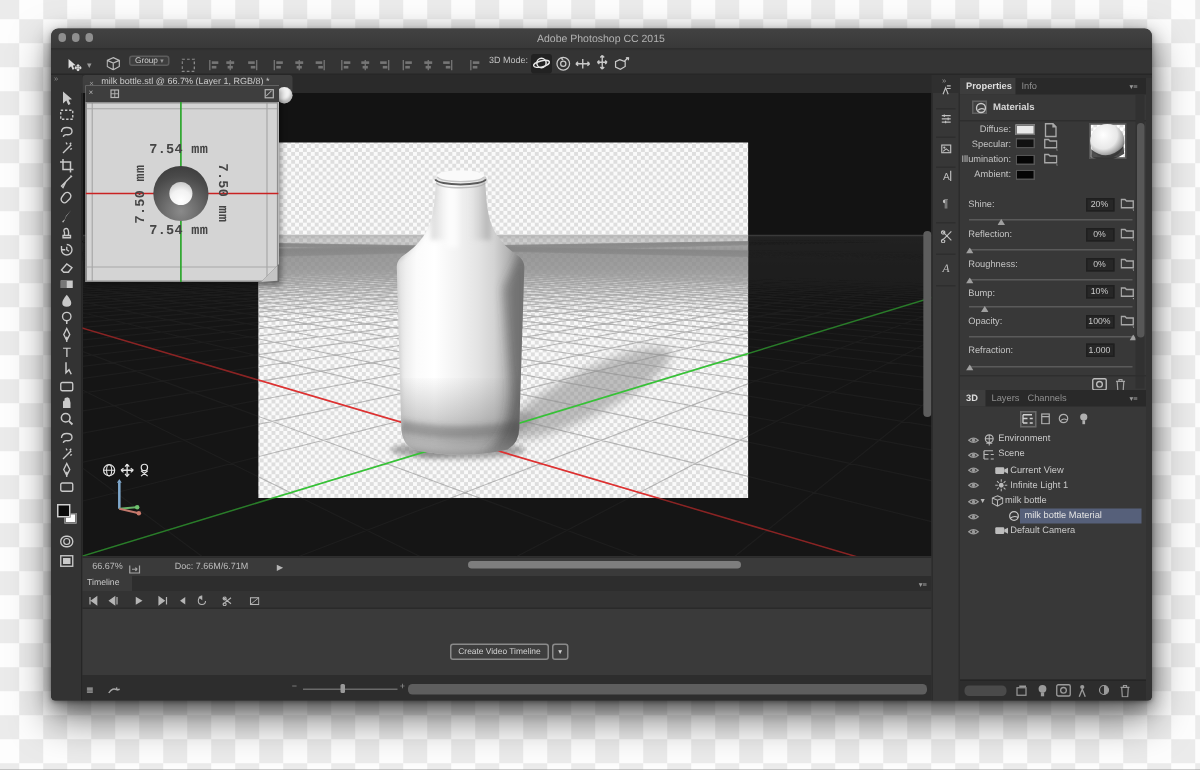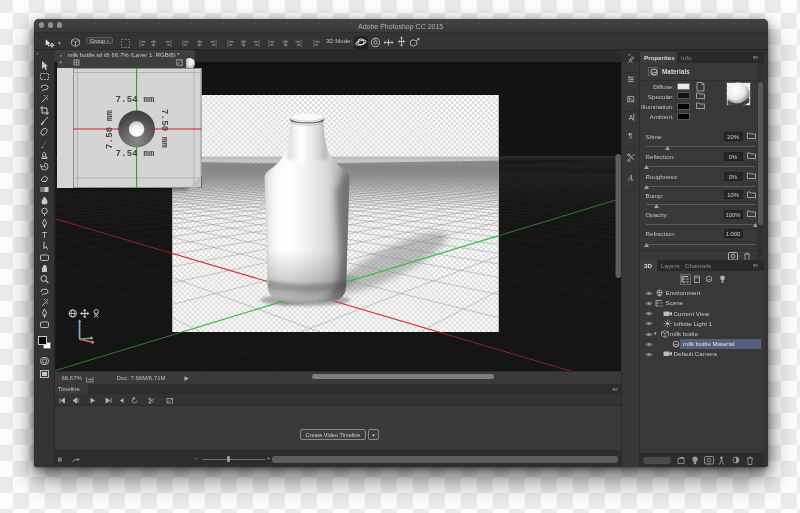--- a/index.html
+++ b/index.html
@@ -671,21 +671,21 @@
 <svg style="position:absolute;left:16px;top:2px" width="7" height="7" viewBox="0 0 7 7">
           <rect x="1" y="1" width="5" height="5" fill="none" stroke="#b5b5b5" stroke-width="0.8"></rect>
           <line x1="1" y1="3.5" x2="6" y2="3.5" stroke="#b5b5b5" stroke-width="0.6"></line>
           <line x1="3.5" y1="1" x2="3.5" y2="6" stroke="#b5b5b5" stroke-width="0.6"></line>
         </svg>
 <svg style="position:absolute;left:119px;top:2px" width="7" height="7" viewBox="0 0 7 7">
           <rect x="0.8" y="0.8" width="5.4" height="5.4" fill="none" stroke="#b5b5b5" stroke-width="0.8"></rect>
           <path d="M1.5,5 L5,1.5" stroke="#b5b5b5" stroke-width="0.7"></path>
         </svg>
 </div>
-<div class="abs" style="left:16px;top:10.7px;width:128.6px;height:120px;overflow:hidden">
+<div class="abs" style="left:0;top:10.7px;width:128.6px;height:120px;overflow:hidden">
 <svg width="128.6" height="120" viewBox="0 0 128.6 120">
 <defs>
 <radialGradient id="dn" cx="0.5" cy="0.82" r="0.85">
  <stop offset="0" stop-color="#8a8a8a"></stop>
               <stop offset="0.35" stop-color="#6e6e6e"></stop>
               <stop offset="0.75" stop-color="#4a4a4a"></stop>
               <stop offset="1" stop-color="#3c3c3c"></stop>
 </radialGradient>
 <radialGradient id="hl" cx="0.5" cy="0.8" r="0.9">
  <stop offset="0" stop-color="#ffffff"></stop>

